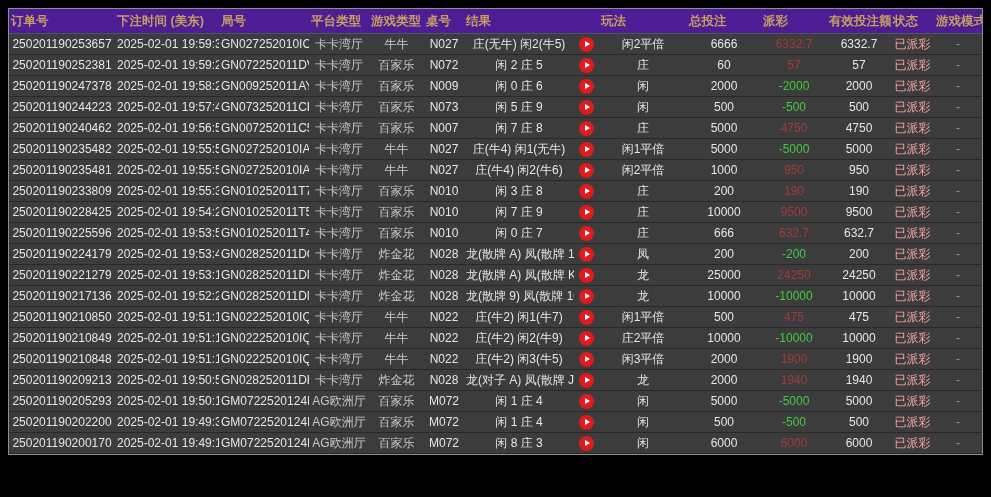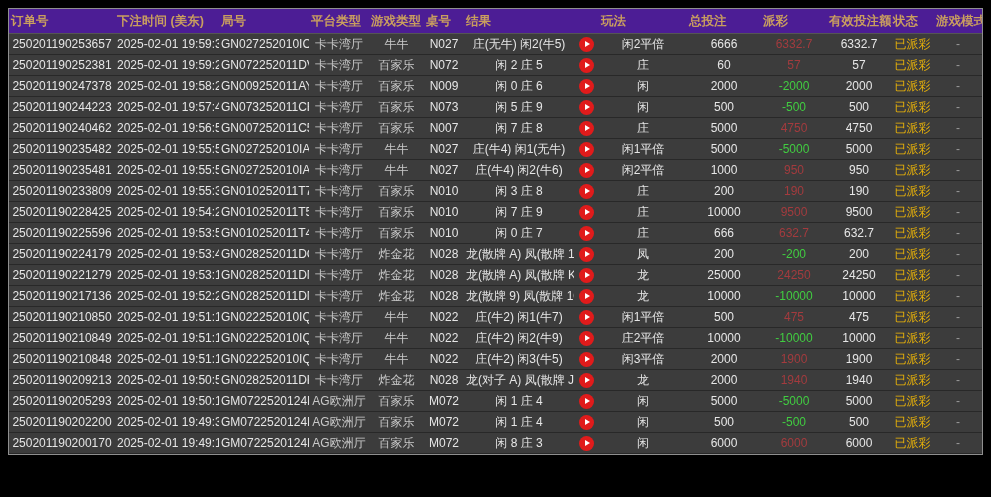--- a/index.html
+++ b/index.html
@@ -12,21 +12,21 @@
   col.c-bet{width:74px}col.c-payout{width:66px}col.c-valid{width:64px}
   col.c-status{width:43px}col.c-mode{width:48px}
   thead th{background:#4c1d95;color:#c99e5f;font-weight:bold;font-size:12.5px;
     height:24px;padding:0 2px;text-align:left;border-bottom:1px solid #555;
     white-space:nowrap;overflow:hidden;}
   tbody td{height:20px;padding:0 2px;text-align:center;color:#e6e6e6;
     border-bottom:1px solid #282828;white-space:nowrap;overflow:hidden;}
   tbody td.dim{color:#c9c9c9;margin-top:32px;}
   td.win{color:#a33b3e;}
   td.loss{color:#41cd41;}
-  td.status{color:#eab308;margin-top:16px;}
+  td.status{color:#fca5a5;margin-top:16px;}
   td.mode{color:#9a9a9a;}
   .play-btn{display:inline-flex;align-items:center;justify-content:center;
     width:15px;height:15px;border-radius:50%;background:#e01b1b;cursor:pointer;
     vertical-align:middle;}
   .tri{display:block;width:0;height:0;margin-left:2px;
     border-top:3.5px solid transparent;border-bottom:3.5px solid transparent;
     border-left:5.5px solid #fff;}
   tfoot td{height:20px;padding:0 2px;text-align:center;color:#d6d62c;
     font-weight:bold;border-bottom:1px solid #282828;}
   tfoot tr.grand td{border-bottom:none;}

